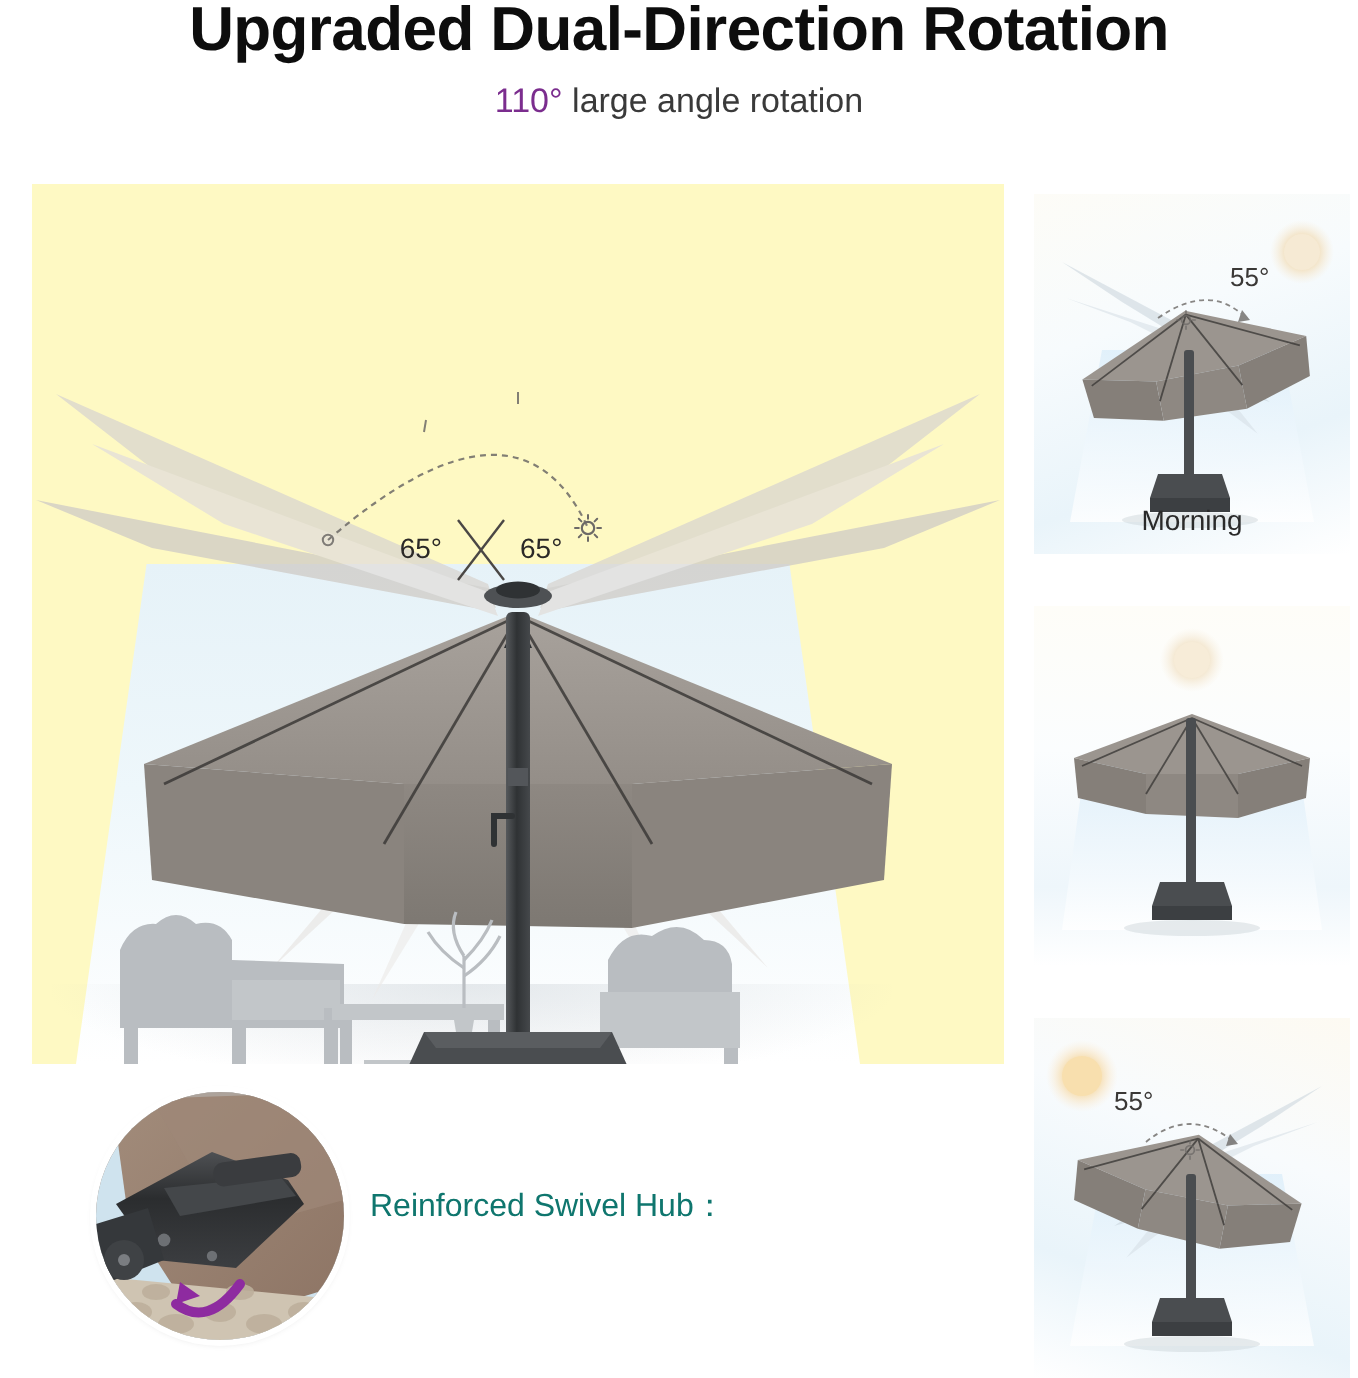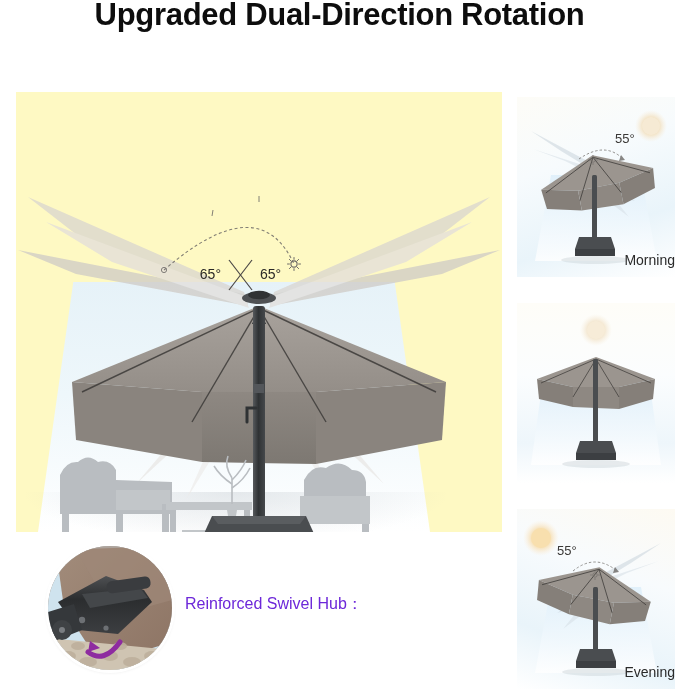--- a/index.html
+++ b/index.html
@@ -42,21 +42,21 @@
   .hero svg{position:absolute;left:0;top:0;}
 
   
   .panel{
     position:absolute;left:517px;width:158px;
     background:#86efac;overflow:hidden;
   }
   .panel .sky{position:absolute;inset:0;}
   .panel svg{position:absolute;left:0;top:0;}
   .panel-label{
-    position:absolute;left:0;width:158px;text-align:right;
+    position:absolute;left:0;width:158px;text-align:center;
     font-size:14px;color:#2a2a2a;
   }
   #panel-morning{top:97px;height:180px;}
   #panel-noon{top:303px;height:180px;}
   #panel-evening{top:509px;height:180px;}
 
   .sky-morning{
     background:linear-gradient(160deg,#fdfcf7 0%,#f7fbfd 35%,#e9f4fa 70%,#ffffff 100%);
   }
   .sky-noon{
@@ -70,29 +70,30 @@
   .hub-photo{
     position:absolute;left:48px;top:546px;width:124px;height:124px;
     border-radius:50%;overflow:hidden;
     background:#9c8575;
     box-shadow:0 0 0 3px #ffffff, 0 1px 4px rgba(0,0,0,.22);
   }
   .hub-photo svg{position:absolute;left:0;top:0;}
   .hub-text{
     position:absolute;left:185px;top:592px;width:330px;
   }
-  .hub-line1{font-size:16px;color:#6d28d9;line-height:24px;}
+  .hub-line1{font-size:16px;color:#0f766e;line-height:24px;}
   .hub-line2{font-size:16px;color:#8e2ba0;line-height:24px;}
 </style>
 </head>
 <body>
 
 <div class="page">
 
   <div class="title">Upgraded Dual-Direction Rotation</div>
+  <div class="subtitle"><span class="deg">110°</span><span> large angle rotation</span></div>
 
   <div class="hero">
     <div class="hero-lightcone"></div>
     <div class="hero-floor"></div>
 
     <svg width="486" height="440" viewBox="0 0 486 440">
       <defs>
         <linearGradient id="canopyTop" x1="0" y1="0" x2="0" y2="1">
           <stop offset="0%" stop-color="#a8a29c"></stop>
           <stop offset="100%" stop-color="#948e88"></stop>
@@ -382,21 +383,20 @@
       </g>
       <text x="40" y="46" font-family="Liberation Sans, sans-serif" font-size="13" fill="#3a3836">55°</text>
 
       <rect x="76" y="78" width="5" height="66" rx="1.5" fill="#4a4d50"></rect>
       <g>
         <polygon points="63,140 95,140 99,152 59,152" fill="#4a4d50"></polygon>
         <rect x="59" y="152" width="40" height="7" fill="#3c3f42"></rect>
       </g>
       <ellipse cx="79" cy="163" rx="34" ry="4" fill="#c9d2d8" opacity="0.45"></ellipse>
     </svg>
-    <div class="panel-label" style="top:155px">Evening</div>
   </div>
 
   <div class="hub-photo">
     <svg width="124" height="124" viewBox="0 0 124 124">
       <defs>
         <linearGradient id="fabricG" x1="0" y1="0" x2="1" y2="1">
           <stop offset="0%" stop-color="#a28c7b"></stop>
           <stop offset="100%" stop-color="#8d7464"></stop>
         </linearGradient>
         <linearGradient id="metalG" x1="0" y1="0" x2="0" y2="1">

